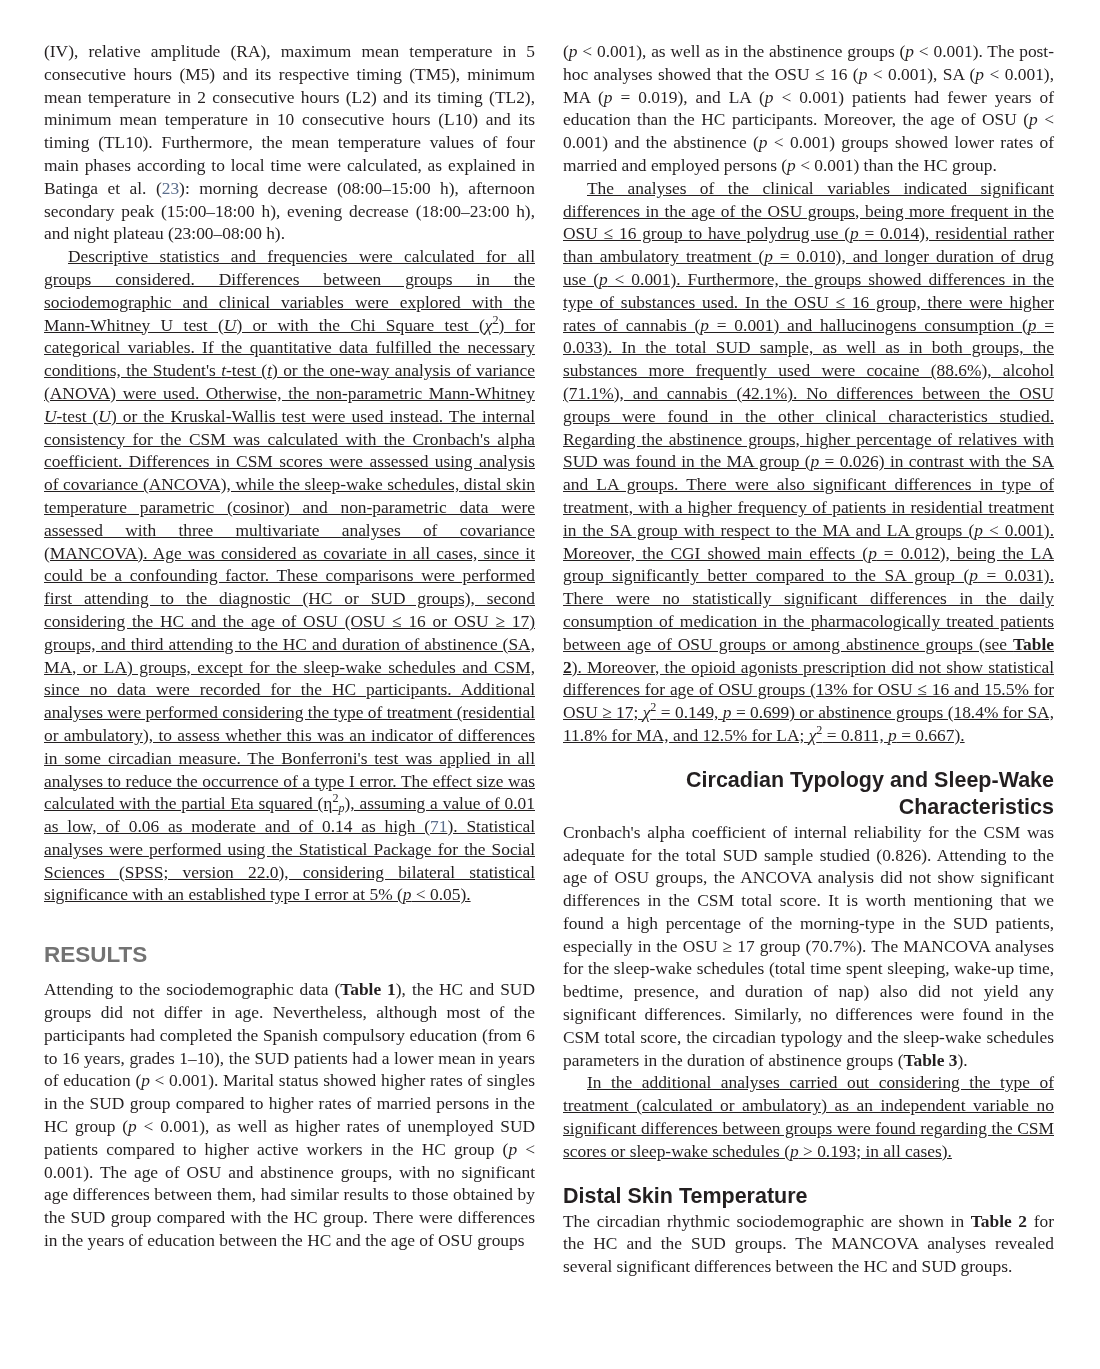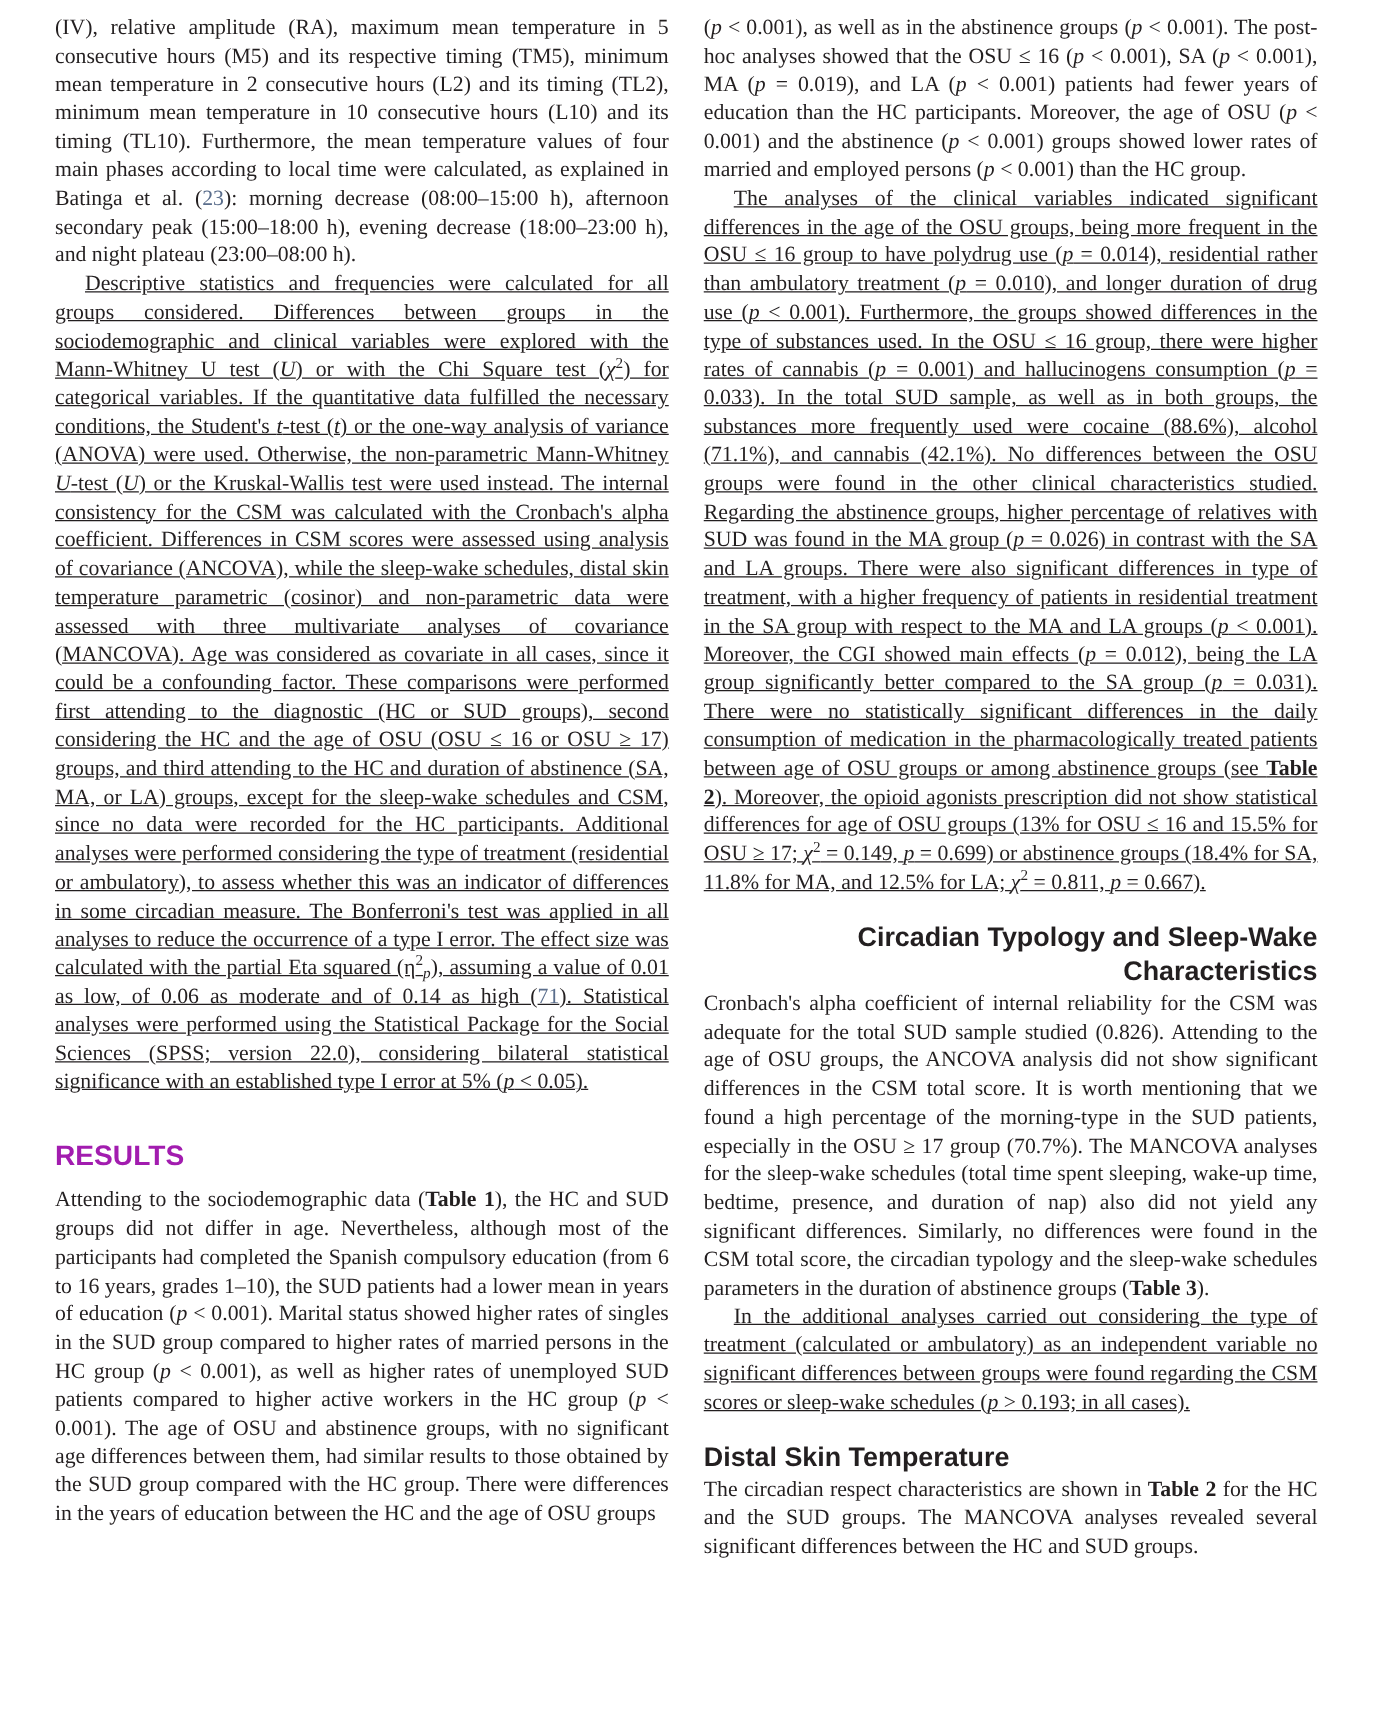--- a/index.html
+++ b/index.html
@@ -1,27 +1,27 @@
 <!DOCTYPE html>
 <html><head>
 <meta charset="utf-8">
 <style>
   html, body { margin: 0; padding: 0; background: #ffffff; }
   body { width: 1100px; height: 1369px; overflow: hidden; position: relative; color: #231f20; }
-  .col { position: absolute; top: 10px; width: 491px; font-family: "Liberation Serif", "DejaVu Serif", serif; font-size: 17.4px; line-height: 22.8px; }
+  .col { position: absolute; top: 40px; width: 491px; font-family: "Liberation Serif", "DejaVu Serif", serif; font-size: 17.4px; line-height: 22.8px; }
   .col-left { left: 44px; }
   .col-right { left: 563px; }
   p { margin: 0; text-align: justify; hyphens: none; }
   p.indent { text-indent: 24px; text-decoration: underline; }
   .cite { color: #5b6e8c; }
   .tbl { font-weight: bold; }
   i { font-style: italic; }
   sup { font-size: 70%; line-height: 0; vertical-align: 0.55em; }
   sub { font-size: 70%; line-height: 0; vertical-align: -0.25em; }
-  h2.section { font-family: "Liberation Sans", "DejaVu Sans", sans-serif; font-weight: bold; font-size: 22.5px; line-height: 26px; margin: 36px 0 10px 0; color: #a21caf; }
+  h2.section { font-family: "Liberation Sans", "DejaVu Sans", sans-serif; font-weight: bold; font-size: 22.5px; line-height: 26px; margin: 36px 0 10px 0; color: #737373; }
   h3.subsection { font-family: "Liberation Sans", "DejaVu Sans", sans-serif; font-weight: bold; font-size: 21.5px; line-height: 27px; margin: 0; color: #231f20; }
   .col-right h3.subsection.first { margin-top: 20px; text-align: right; }
   .col-right h3.subsection.second { margin-top: 20px; }
 </style>
 </head>
 <body>
 
 <div class="col col-left">
   <p><span>(IV), relative amplitude (RA), maximum mean temperature in 5 consecutive hours (M5) and its respective timing (TM5), minimum mean temperature in 2 consecutive hours (L2) and its timing (TL2), minimum mean temperature in 10 consecutive hours (L10) and its timing (TL10). Furthermore, the mean temperature values of four main phases according to local time were calculated, as explained in Batinga et al. (</span><a class="cite">23</a><span>): morning decrease (08:00–15:00 h), afternoon secondary peak (15:00–18:00 h), evening decrease (18:00–23:00 h), and night plateau (23:00–08:00 h).</span></p>
 
@@ -38,14 +38,14 @@
   <p class="indent"><span>The analyses of the clinical variables indicated significant differences in the age of the OSU groups, being more frequent in the OSU ≤ 16 group to have polydrug use (</span><i>p</i><span> = 0.014), residential rather than ambulatory treatment (</span><i>p</i><span> = 0.010), and longer duration of drug use (</span><i>p</i><span> &lt; 0.001). Furthermore, the groups showed differences in the type of substances used. In the OSU ≤ 16 group, there were higher rates of cannabis (</span><i>p</i><span> = 0.001) and hallucinogens consumption (</span><i>p</i><span> = 0.033). In the total SUD sample, as well as in both groups, the substances more frequently used were cocaine (88.6%), alcohol (71.1%), and cannabis (42.1%). No differences between the OSU groups were found in the other clinical characteristics studied. Regarding the abstinence groups, higher percentage of relatives with SUD was found in the MA group (</span><i>p</i><span> = 0.026) in contrast with the SA and LA groups. There were also significant differences in type of treatment, with a higher frequency of patients in residential treatment in the SA group with respect to the MA and LA groups (</span><i>p</i><span> &lt; 0.001). Moreover, the CGI showed main effects (</span><i>p</i><span> = 0.012), being the LA group significantly better compared to the SA group (</span><i>p</i><span> = 0.031). There were no statistically significant differences in the daily consumption of medication in the pharmacologically treated patients between age of OSU groups or among abstinence groups (see </span><a class="tbl">Table 2</a><span>). Moreover, the opioid agonists prescription did not show statistical differences for age of OSU groups (13% for OSU ≤ 16 and 15.5% for OSU ≥ 17; </span><i>χ</i><sup>2</sup><span> = 0.149, </span><i>p</i><span> = 0.699) or abstinence groups (18.4% for SA, 11.8% for MA, and 12.5% for LA; </span><i>χ</i><sup>2</sup><span> = 0.811, </span><i>p</i><span> = 0.667).</span></p>
 
   <h3 class="subsection first">Circadian Typology and Sleep-Wake Characteristics</h3>
 
   <p><span>Cronbach's alpha coefficient of internal reliability for the CSM was adequate for the total SUD sample studied (0.826). Attending to the age of OSU groups, the ANCOVA analysis did not show significant differences in the CSM total score. It is worth mentioning that we found a high percentage of the morning-type in the SUD patients, especially in the OSU ≥ 17 group (70.7%). The MANCOVA analyses for the sleep-wake schedules (total time spent sleeping, wake-up time, bedtime, presence, and duration of nap) also did not yield any significant differences. Similarly, no differences were found in the CSM total score, the circadian typology and the sleep-wake schedules parameters in the duration of abstinence groups (</span><a class="tbl">Table 3</a><span>).</span></p>
 
   <p class="indent"><span>In the additional analyses carried out considering the type of treatment (calculated or ambulatory) as an independent variable no significant differences between groups were found regarding the CSM scores or sleep-wake schedules (</span><i>p</i><span> &gt; 0.193; in all cases).</span></p>
 
   <h3 class="subsection second">Distal Skin Temperature</h3>
 
-  <p><span>The circadian respect characteristics are shown in </span><a class="tbl">Table 2</a><span> for the HC and the SUD groups. The MANCOVA analyses revealed several significant differences between the HC and SUD groups.</span></p>
+  <p><span>The circadian rhythmic sociodemographic are shown in </span><a class="tbl">Table 2</a><span> for the HC and the SUD groups. The MANCOVA analyses revealed several significant differences between the HC and SUD groups.</span></p>
 </div>
 
 </body></html>

